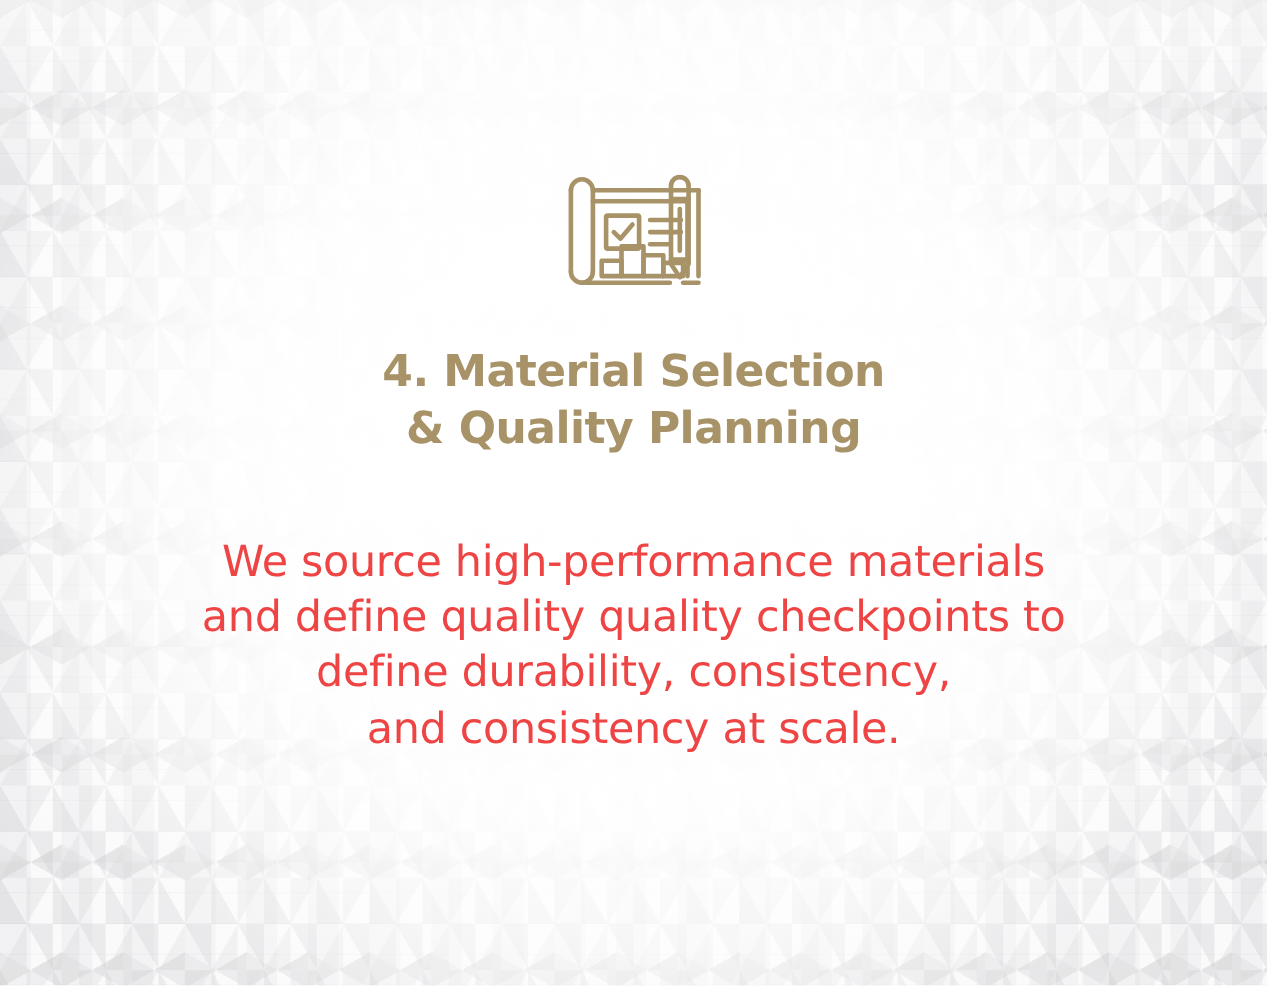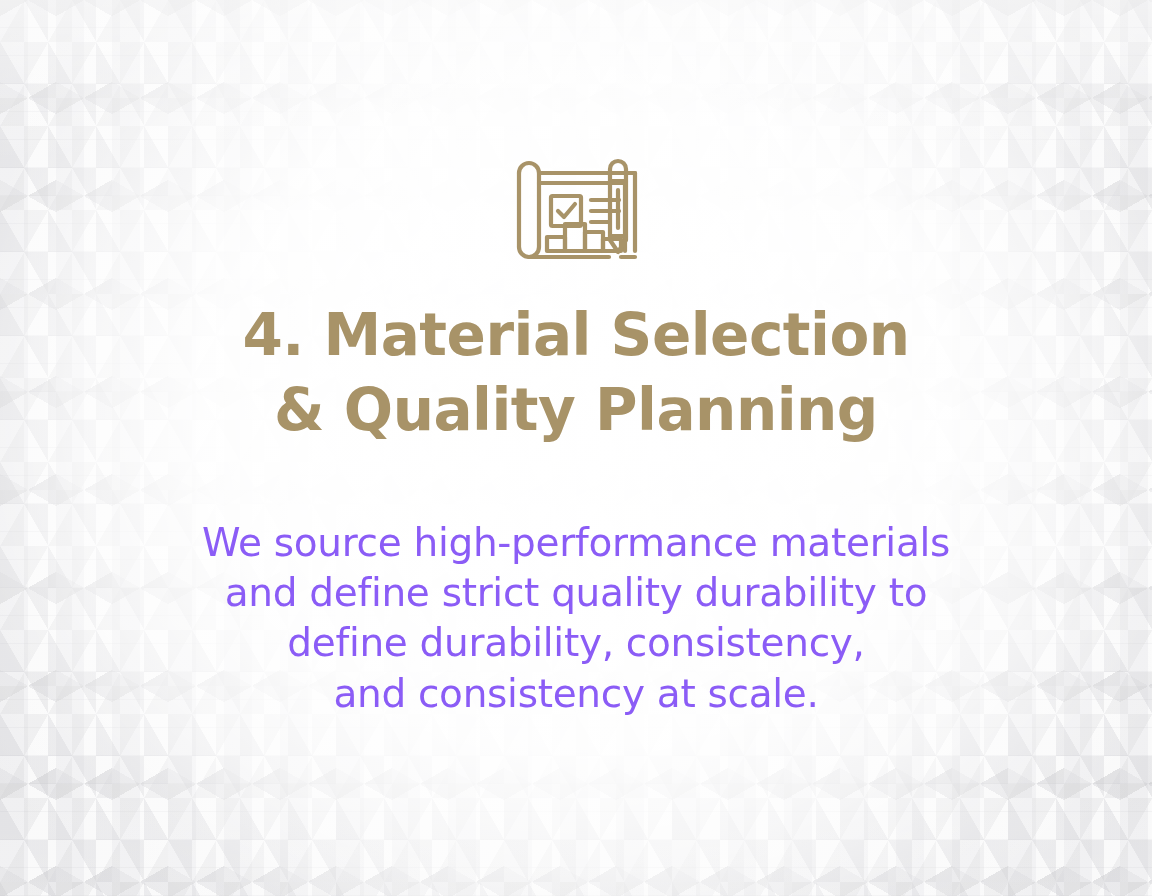--- a/index.html
+++ b/index.html
@@ -89,36 +89,36 @@
     margin-top: 152px;
     width: 158px;
     height: 126px;
     display: flex;
     align-items: center;
     justify-content: center;
   }
   .icon-wrap svg { display: block; }
 
   .title {
-    margin-top: 20px;
+    margin-top: 34px;
     text-align: center;
     color: #a89368;
-    font-size: 58px;
+    font-size: 40px;
     line-height: 1.30;
     font-weight: 700;
     letter-spacing: -0.5px;
     font-family: "DejaVu Sans", "Liberation Sans", sans-serif;
     max-width: 960px;
   }
   .title .tline { display: block; }
 
   .body-copy {
-    margin-top: 30px;
+    margin-top: 44px;
     text-align: center;
-    color: #8b5cf6;
+    color: #ef4444;
     font-size: 39px;
     line-height: 1.29;
     font-weight: 400;
     letter-spacing: -0.3px;
     font-family: "DejaVu Sans", "Liberation Sans", sans-serif;
     max-width: 880px;
   }
   .body-copy .bline { display: block; }
 </style>
 </head>
@@ -170,19 +170,19 @@
       </svg>
     </div>
 
     <h1 class="title">
       <span class="tline">4. Material Selection</span>
       <span class="tline">&amp; Quality Planning</span>
     </h1>
 
     <p class="body-copy">
       <span class="bline">We source high-performance materials</span>
-      <span class="bline">and define strict quality durability to</span>
+      <span class="bline">and define quality quality checkpoints to</span>
       <span class="bline">define durability, consistency,</span>
       <span class="bline">and consistency at scale.</span>
     </p>
 
   </div>
 </div>
 
 </body></html>

